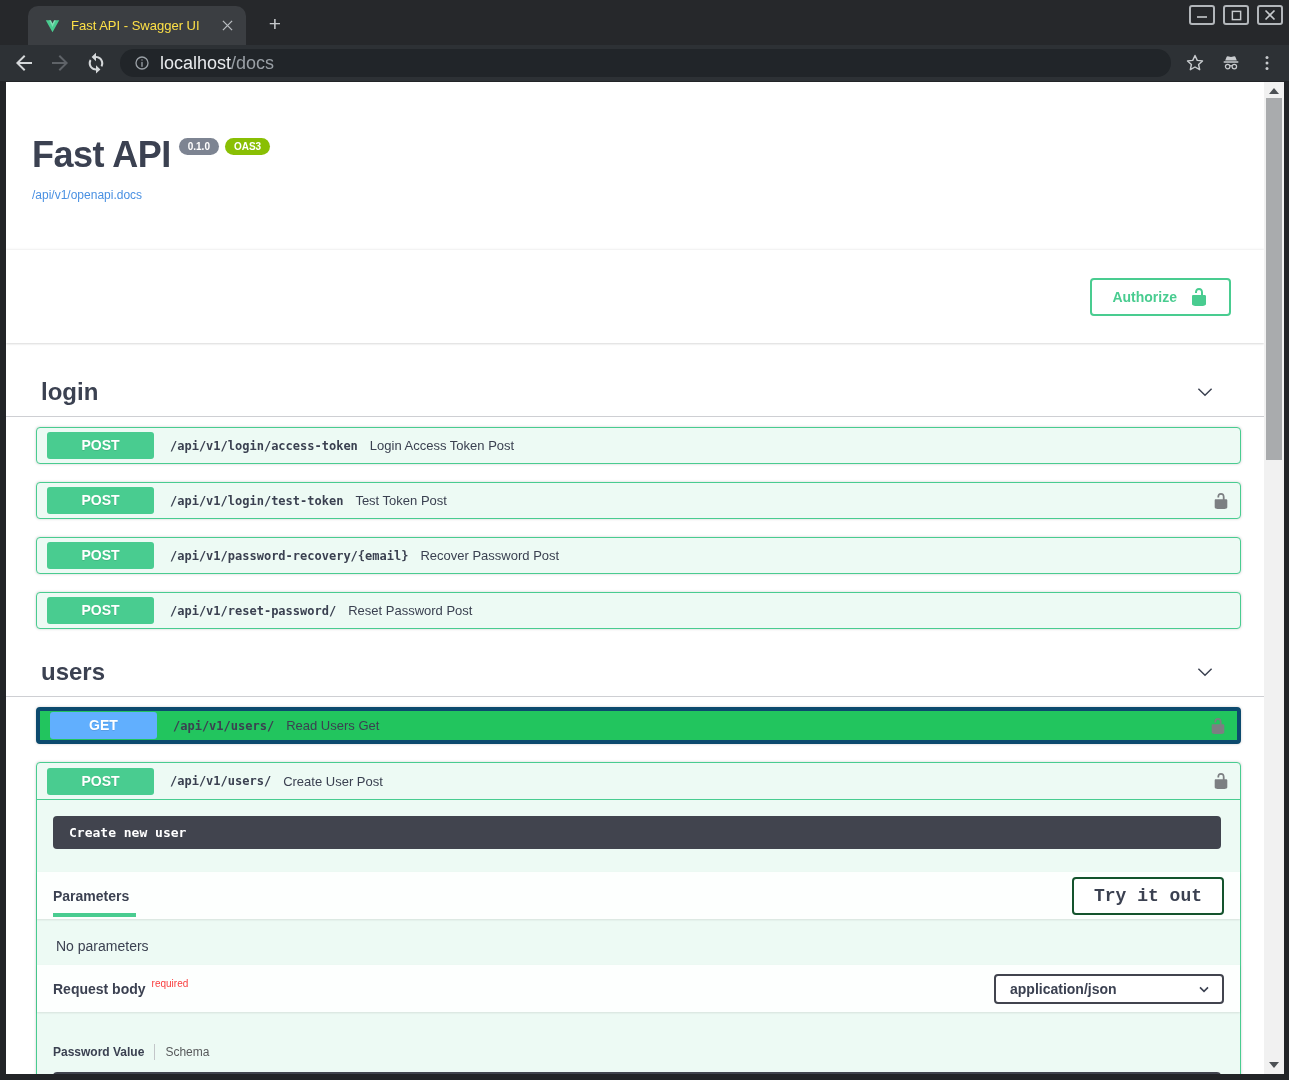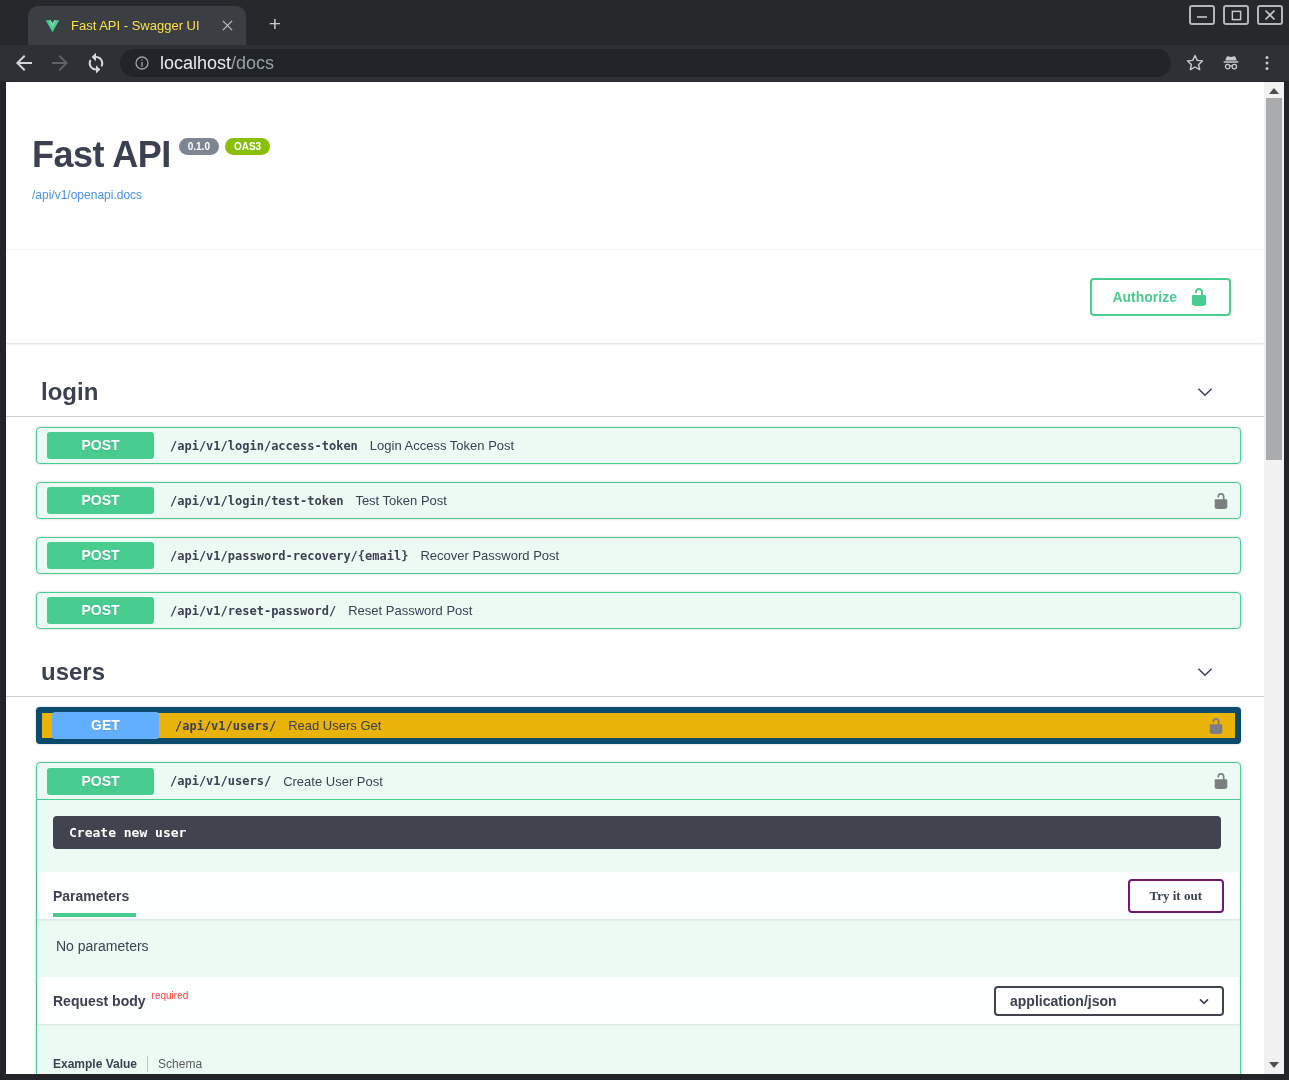--- a/index.html
+++ b/index.html
@@ -68,21 +68,21 @@
 
   .tag-header { display:flex; align-items:center; margin-top:24px; padding:0 48px 0 35px;
                 height:50px; border-bottom:1px solid rgba(59,65,81,.25); }
   .tag-name { font-size:24px; font-weight:700; color:#3b4151; flex:1; }
   .tag-chevron { width:22px; height:22px; color:#3b4151; }
 
   .oprows { padding:10px 23px 0 30px; }
   .oprow { display:flex; align-items:center; height:37px; margin-bottom:18px;
            border-radius:4px; padding:0 10px; box-shadow:0 0 3px rgba(0,0,0,.19); }
   .oprow.post { background:#edfaf4; border:1px solid #49cc90; }
-  .oprow.get  { background:#eab308; border:6px solid #0c4a6e; }
+  .oprow.get  { background:#22c55e; border:4px solid #0c4a6e; }
   .method { width:107px; height:27px; border-radius:3px; color:#fff; font-weight:700;
             font-size:14px; text-align:center; line-height:27px; flex:0 0 auto;
             text-shadow:0 1px 0 rgba(0,0,0,.1); }
   .method.post { background:#49cc90; }
   .method.get  { background:#61affe; }
   .op-path { margin-left:16px; font-family:"DejaVu Sans Mono", monospace; font-weight:700;
              font-size:12px; color:#3b4151; }
   .op-summary { margin-left:12px; font-size:13px; color:#3b4151; }
   .op-lock { margin-left:auto; width:18px; height:18px; }
   .op-lock svg { width:18px; height:18px; fill:#7c7f82; }
@@ -94,25 +94,25 @@
                            border-bottom:1px solid #49cc90; }
   .op-desc { margin:16px 19px 0 16px; height:33px; background:#41444e; border-radius:4px;
              display:flex; align-items:center; padding-left:16px; color:#fff;
              font-family:"DejaVu Sans Mono", monospace; font-size:13px; font-weight:700; }
   .sec-header { position:relative; margin-top:23px; height:47px; background:rgba(255,255,255,.85);
                 box-shadow:0 1px 2px rgba(0,0,0,.1); display:flex; align-items:center;
                 padding:0 16px; }
   .sec-title { font-size:14px; font-weight:700; color:#3b4151; }
   .param-underline { position:absolute; left:16px; bottom:2px; width:83px; height:4px;
                      background:#49cc90; }
-  .tryout-btn { margin-left:auto; background:#fff; border:2px solid #701a75; border-radius:4px;
-                padding:7px 20px; font-size:13px; font-weight:700; color:#3b4151;
-                font-family:Liberation Serif, serif; }
+  .tryout-btn { margin-left:auto; background:#fff; border:2px solid #14532d; border-radius:4px;
+                padding:7px 20px; font-size:18px; font-weight:700; color:#3b4151;
+                font-family:Liberation Mono, monospace; }
   .no-params { padding:19px 0 2px 19px; font-size:14px; color:#3b4151; }
-  .reqbody-header { margin-top:21px; }
+  .reqbody-header { margin-top:9px; }
   .required-sup { font-size:10px; color:#f93e3e; position:relative; top:-5px; margin-left:6px; }
   .ct-select { margin-left:auto; width:230px; height:30px; background:#fff;
                border:2px solid #41444e; border-radius:4px; display:flex; align-items:center;
                padding:0 10px 0 14px; font-size:14px; font-weight:700; color:#3b4151; }
   .ct-select svg { margin-left:auto; width:16px; height:16px; }
   .model-tabs { display:flex; align-items:center; margin:32px 0 0 16px; font-size:12px; }
   .mt-active { font-weight:700; color:#3b4151; }
   .mt-sep { width:1px; height:16px; background:#c3c6c9; margin:0 10px; }
   .mt-plain { color:#57595b; }
   .codeblock { margin:12px 19px 0 16px; height:90px; background:#41444e;
@@ -292,21 +292,21 @@
           <span class="required-sup">required</span>
           <div class="ct-select">
             <span>application/json</span>
             <svg viewBox="0 0 20 20" fill="none" stroke="#3b4151" stroke-width="2">
               <path d="M5 8l5 5 5-5"></path>
             </svg>
           </div>
         </div>
 
         <div class="model-tabs">
-          <span class="mt-active">Example Value</span>
+          <span class="mt-active">Password Value</span>
           <span class="mt-sep"></span>
           <span class="mt-plain">Schema</span>
         </div>
 
         <div class="codeblock">{</div>
       </div>
 
     </div>
 
     <div class="scrollbar">

